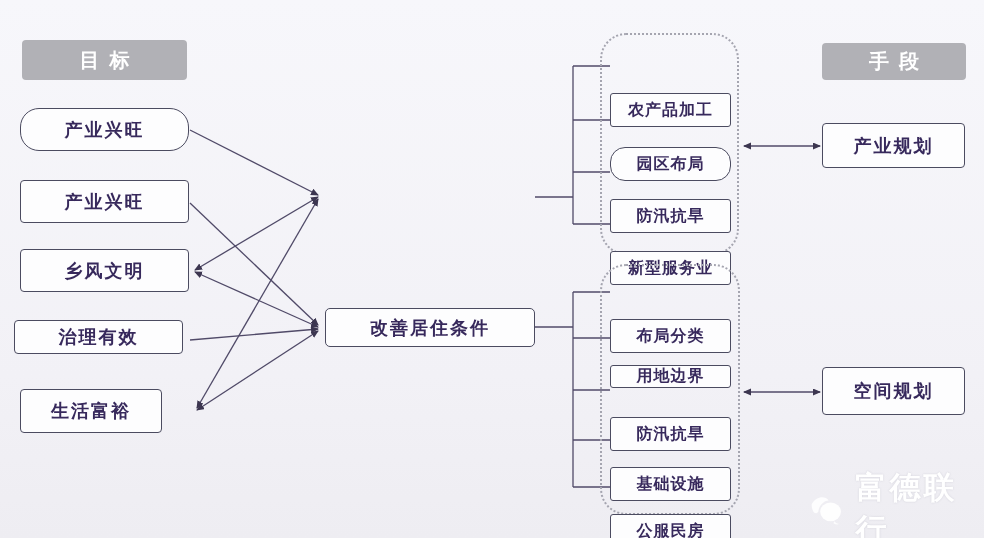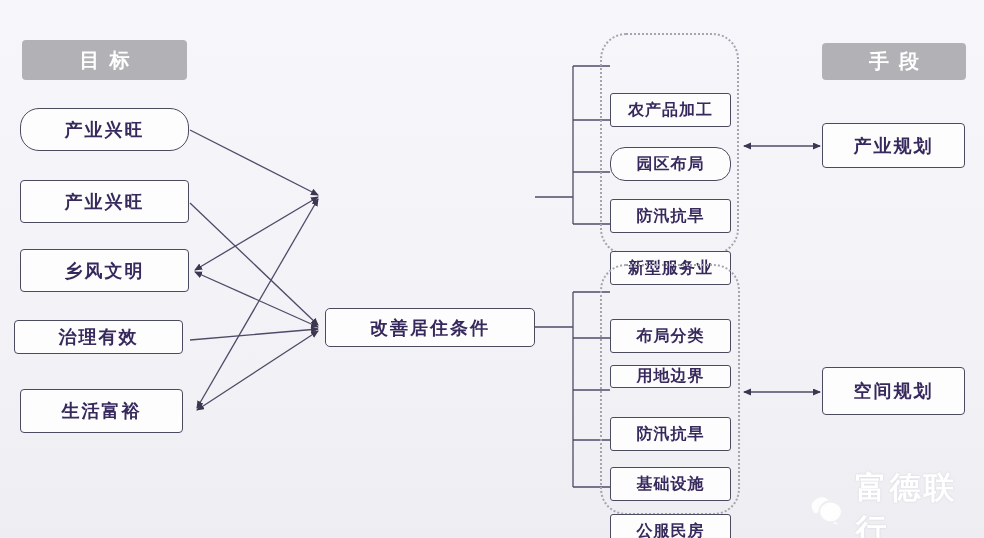--- a/index.html
+++ b/index.html
@@ -75,21 +75,21 @@
     </g>
   </svg>
 
   <div class="hdr" style="left:22px;top:40px;width:165px;height:40px;">目标</div>
   <div class="hdr" style="left:822px;top:43px;width:144px;height:37px;">手段</div>
 
   <div class="nbox" style="left:20px;top:108px;width:169px;height:43px;border-radius:19px;">产业兴旺</div>
   <div class="nbox" style="left:20px;top:180px;width:169px;height:43px;">产业兴旺</div>
   <div class="nbox" style="left:20px;top:249px;width:169px;height:43px;">乡风文明</div>
   <div class="nbox" style="left:14px;top:320px;width:169px;height:34px;text-align:center;">治理有效</div>
-  <div class="nbox" style="left:20px;top:389px;width:163px;height:44px;">生活富裕</div>
+  <div class="nbox" style="left:20px;top:389px;width:142px;height:44px;">生活富裕</div>
 
   <div class="nbox mid" style="left:325px;top:308px;width:210px;height:39px;">改善居住条件</div>
 
   <div class="dashed-group" style="left:600px;top:33px;width:139px;height:222px;"></div>
   <div class="nbox small" style="left:610px;top:49px;width:121px;height:34px;">农产品加工</div>
   <div class="nbox small" style="left:610px;top:103px;width:121px;height:34px;border-radius:15px;">园区布局</div>
   <div class="nbox small" style="left:610px;top:155px;width:121px;height:34px;">防汛抗旱</div>
   <div class="nbox small" style="left:610px;top:207px;width:121px;height:34px;">新型服务业</div>
 
   <div class="dashed-group" style="left:600px;top:264px;width:140px;height:251px;"></div>

